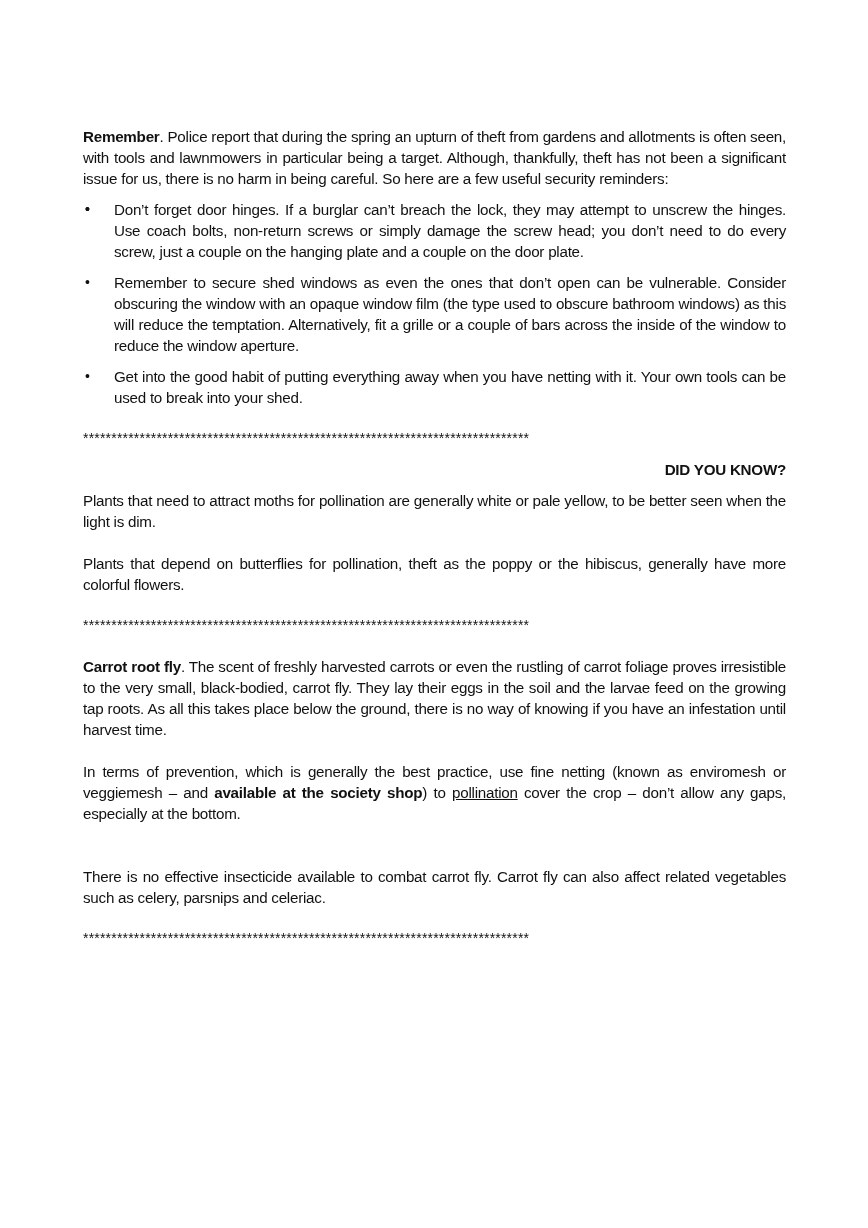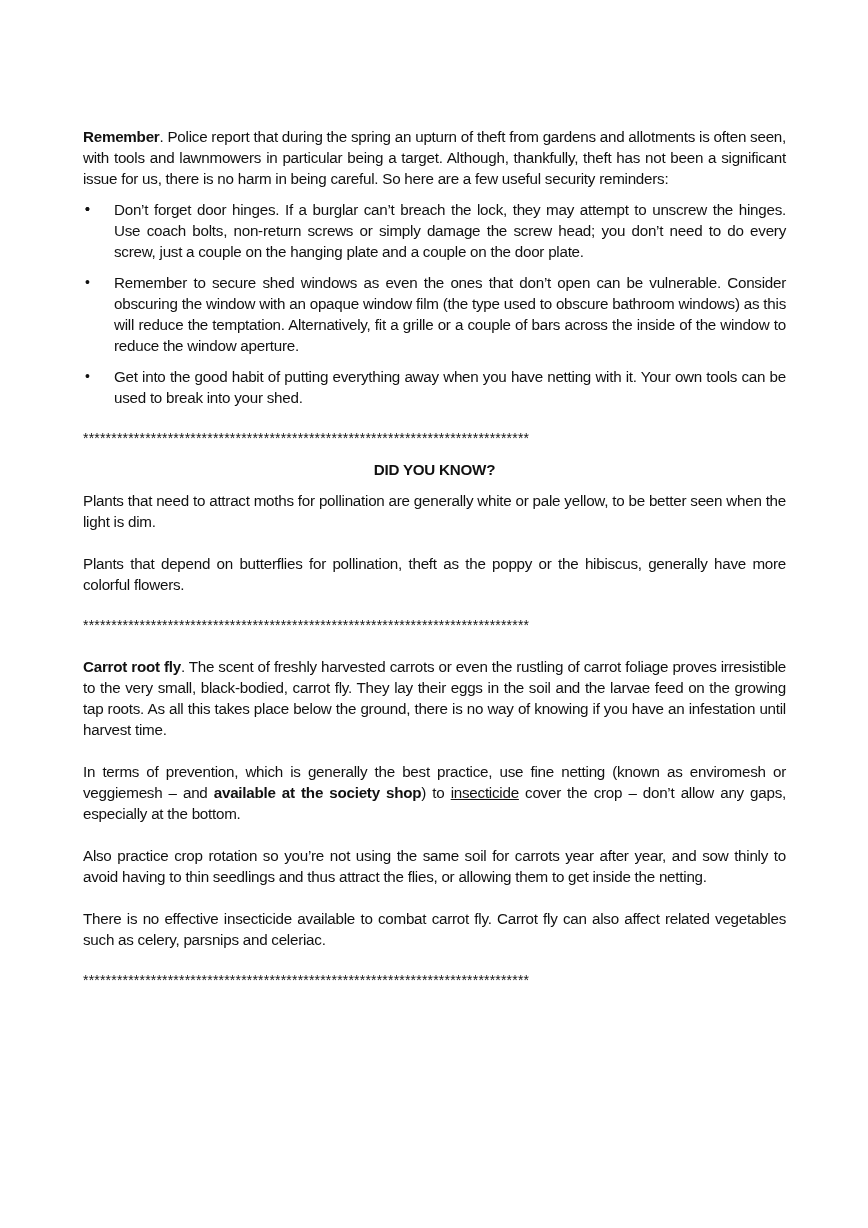--- a/index.html
+++ b/index.html
@@ -25,21 +25,21 @@
       letter-spacing: -0.25px;
     }
     p {
       margin: 0;
       text-align: justify;
     }
     .lead { font-weight: bold; }
     .heading {
       font-weight: bold;
       margin: 0;
-      text-align: center;
+      text-align: right;
     }
     ul.bullets {
       list-style: none;
       margin: 10px 0 0 0;
       padding: 0;
     }
     ul.bullets li {
       position: relative;
       padding-left: 31px;
       margin-bottom: 10px;
@@ -87,22 +87,21 @@
   <p>Plants that depend on butterflies for pollination, theft as the poppy or the hibiscus, generally have more colorful flowers.</p>
 
   <div class="gap-sm"></div>
   <div class="gap-sm"></div>
   <div class="separator">*******************************************************************************</div>
   <div class="gap-sm"></div>
 
   <div class="gap-sm"></div>
   <p><span class="lead">Carrot root fly</span><span>.  The scent of freshly harvested carrots or even the rustling of carrot foliage proves irresistible to the very small, black-bodied, carrot fly.  They lay their eggs in the soil and the larvae feed on the growing tap roots.  As all this takes place below the ground, there is no way of knowing if you have an infestation until harvest time.</span></p>
   <div class="gap-md"></div>
-  <p><span>In terms of prevention, which is generally the best practice, use fine netting (known as enviromesh or veggiemesh – and </span><b>available at the society shop</b><span>) to </span><u>insecticide</u><span> cover the crop – don’t allow any gaps, especially at the bottom.</span></p>
+  <p><span>In terms of prevention, which is generally the best practice, use fine netting (known as enviromesh or veggiemesh – and </span><b>available at the society shop</b><span>) to </span><u>pollination</u><span> cover the crop – don’t allow any gaps, especially at the bottom.</span></p>
   <div class="gap-md"></div>
-  <p>Also practice crop rotation so you’re not using the same soil for carrots year after year, and sow thinly to avoid having to thin seedlings and thus attract the flies, or allowing them to get inside the netting.</p>
   <div class="gap-md"></div>
   <p>There is no effective insecticide available to combat carrot fly.  Carrot fly can also affect related vegetables such as celery, parsnips and celeriac.</p>
 
   <div class="gap-sm"></div>
   <div class="gap-sm"></div>
   <div class="separator">*******************************************************************************</div>
 </div>
 
 </body></html>

